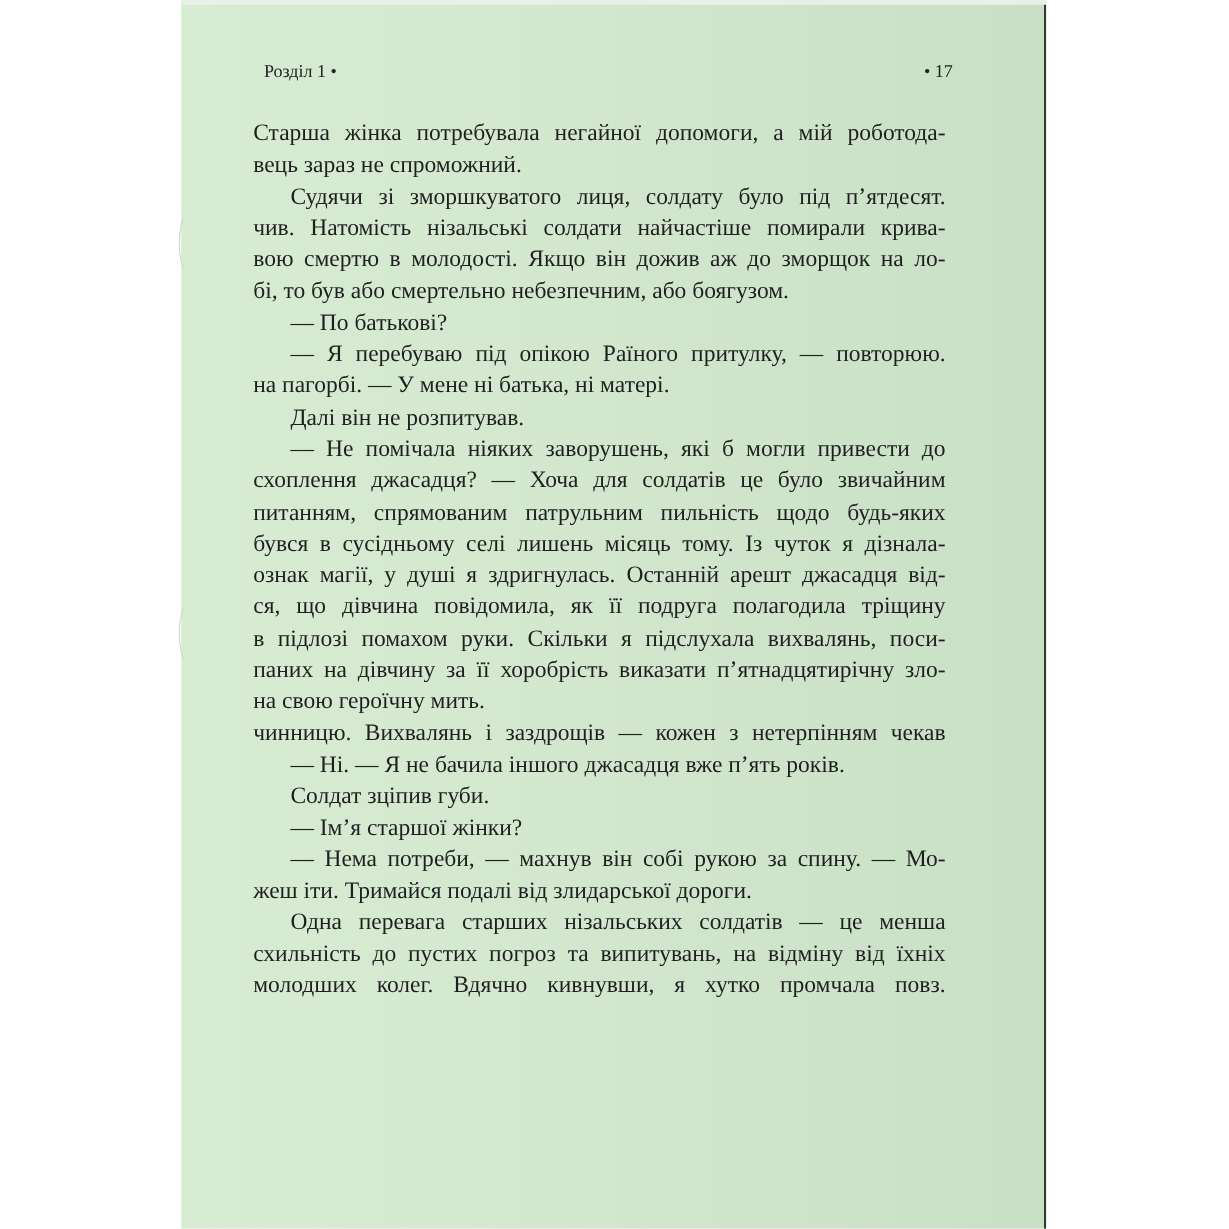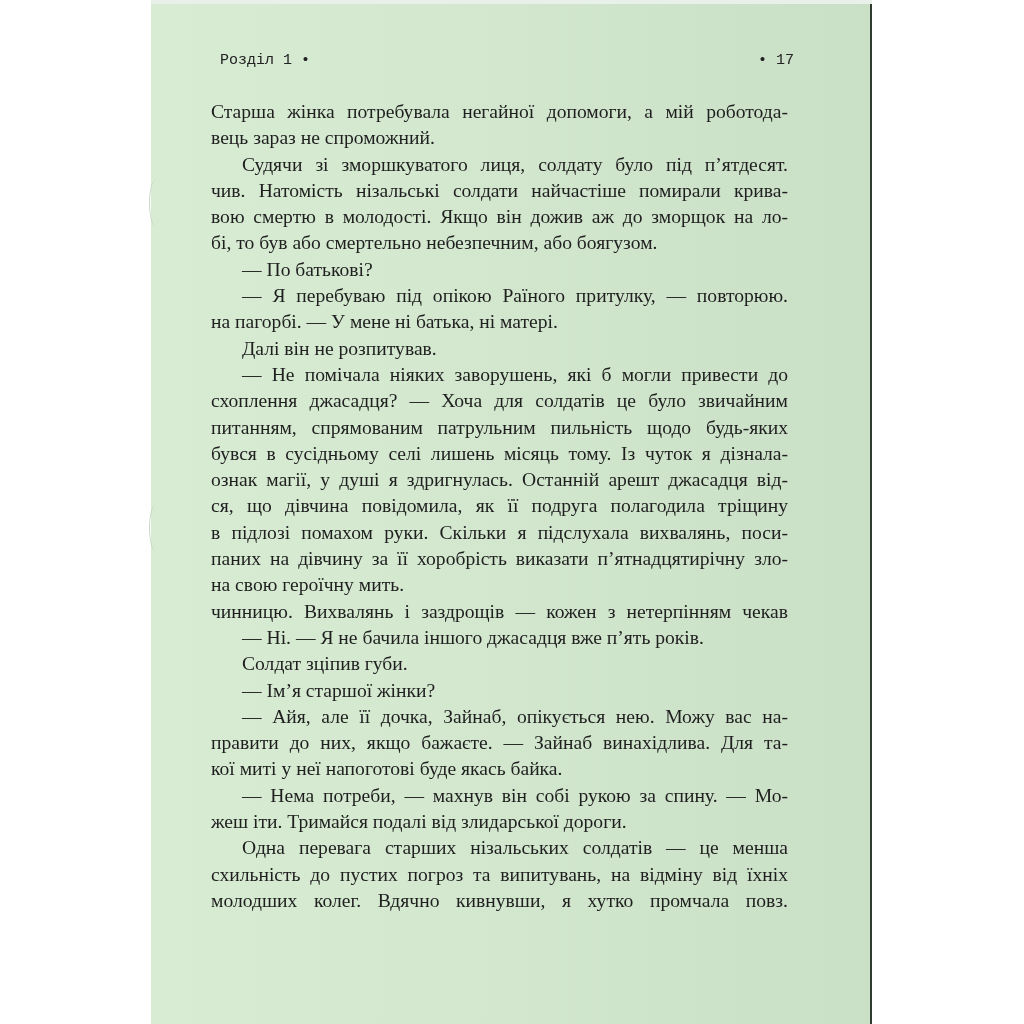--- a/index.html
+++ b/index.html
@@ -18,21 +18,21 @@
       box-shadow: inset -2px 0 0 #2e3b2e;
     }
     .page-topband {
       position: absolute; left: 0; top: 0; width: 100%; height: 4px;
       background: #e9efe9;
     }
     .header {
       position: absolute;
       top: 52px; left: 69px; right: 78px;
       font-size: 15px; color: #222;
-      display: flex; justify-content: space-between; align-items: center; font-family: Liberation Mono, monospace;
+      display: flex; justify-content: space-between; align-items: center;
     }
     .body-text {
       position: absolute;
       top: 99px; left: 60px;
       width: 577px;
       font-size: 19.6px;
       line-height: 26.3px;
       color: #1f1f1f;
       text-align: justify;
     }
@@ -95,25 +95,20 @@
       <div>
         <span class="line last" style="padding-left: 31px;">— Ні. — Я не бачила іншого джасадця вже п’ять років.</span>
       </div>
       <div>
         <span class="line last" style="padding-left: 31px;">Солдат зціпив губи.</span>
       </div>
       <div>
         <span class="line last" style="padding-left: 31px;">— Ім’я старшої жінки?</span>
       </div>
       <div>
-        <span class="line" style="padding-left: 31px;">— Айя, але її дочка, Зайнаб, опікується нею. Можу вас на-</span>
-        <span class="line">правити до них, якщо бажаєте. — Зайнаб винахідлива. Для та-</span>
-        <span class="line last">кої миті у неї напоготові буде якась байка.</span>
-      </div>
-      <div>
         <span class="line" style="padding-left: 31px; font-family: Liberation Serif, serif;">— Нема потреби, — махнув він собі рукою за спину. — Мо-</span>
         <span class="line last">жеш іти. Тримайся подалі від злидарської дороги.</span>
       </div>
       <div>
         <span class="line" style="padding-left: 31px;">Одна перевага старших нізальських солдатів — це менша</span>
         <span class="line">схильність до пустих погроз та випитувань, на відміну від їхніх</span>
         <span class="line">молодших колег. Вдячно кивнувши, я хутко промчала повз.</span>
       </div>
     </div>
 </div>

